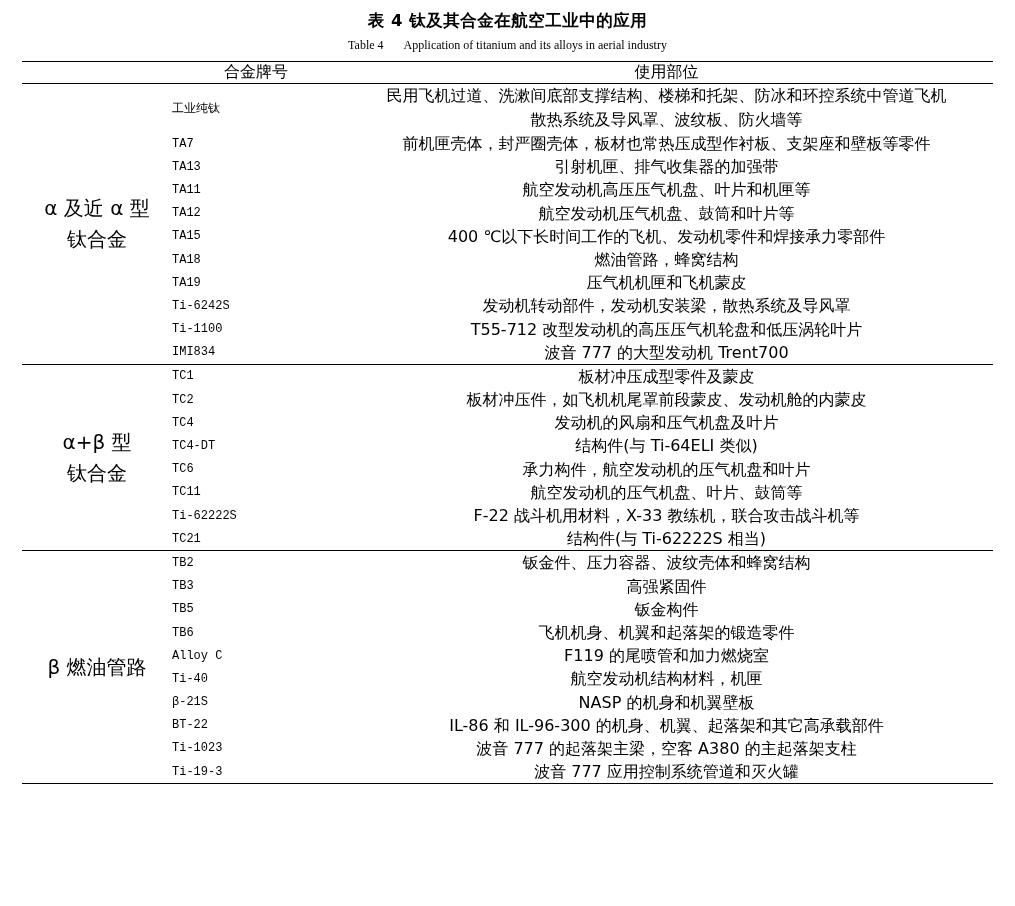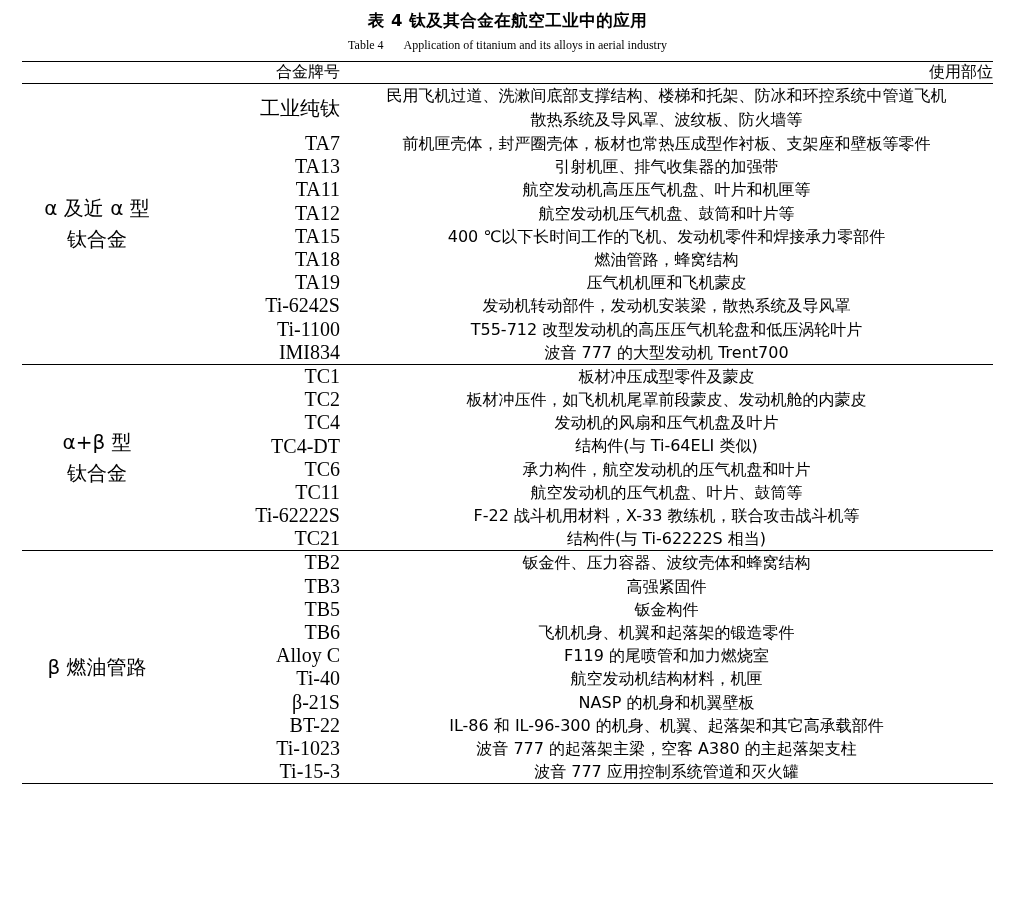--- a/index.html
+++ b/index.html
@@ -48,44 +48,44 @@
   table.main td, table.main th {
     padding: 0;
     vertical-align: middle;
   }
   .rule-top td {
     border-top: 1.6px solid #000;
   }
   .hdr td {
     border-bottom: 1.1px solid #000;
     font-size: 16px;
-    text-align: right;
+    text-align: center;
     padding: 5px 0 6px 0;
     font-family: "DejaVu Sans", "Liberation Sans", sans-serif;
   }
   .grp-sep td {
     border-top: 1.1px solid #000;
   }
   .rule-bottom td {
     border-top: 1.6px solid #000;
     height: 0;
   }
   td.group {
     width: 150px;
     text-align: center;
     font-size: 20px;
     font-family: "DejaVu Sans", "Liberation Sans", sans-serif;
     line-height: 1.55;
     vertical-align: middle;
   }
   td.alloy {
     width: 168px;
-    text-align: right;
-    font-size: 20px;
-    font-family: Liberation Serif, serif;
+    text-align: left;
+    font-size: 12px;
+    font-family: Liberation Mono, monospace;
     padding: 3px 0;
     white-space: nowrap;
   }
   td.usage {
     text-align: center;
     font-size: 16px;
     font-family: "DejaVu Sans", "Liberation Sans", sans-serif;
     padding: 3px 6px;
     line-height: 1.45;
     margin-top: 20px;
@@ -246,21 +246,21 @@
       </tr>
       <tr>
         <td class="alloy">BT-22</td>
         <td class="usage">IL-86 和 IL-96-300 的机身、机翼、起落架和其它高承载部件</td>
       </tr>
       <tr>
         <td class="alloy">Ti-1023</td>
         <td class="usage">波音 777 的起落架主梁，空客 A380 的主起落架支柱</td>
       </tr>
       <tr>
-        <td class="alloy">Ti-15-3</td>
+        <td class="alloy">Ti-19-3</td>
         <td class="usage">波音 777 应用控制系统管道和灭火罐</td>
       </tr>
 
       <tr class="rule-bottom">
         <td></td>
           <td></td>
           <td></td>
       </tr>
     </tbody>
   </table>

